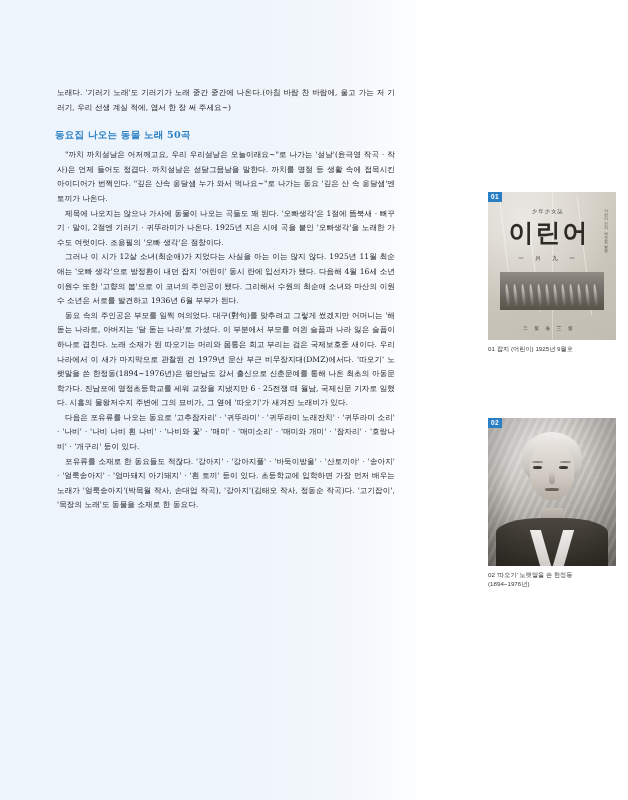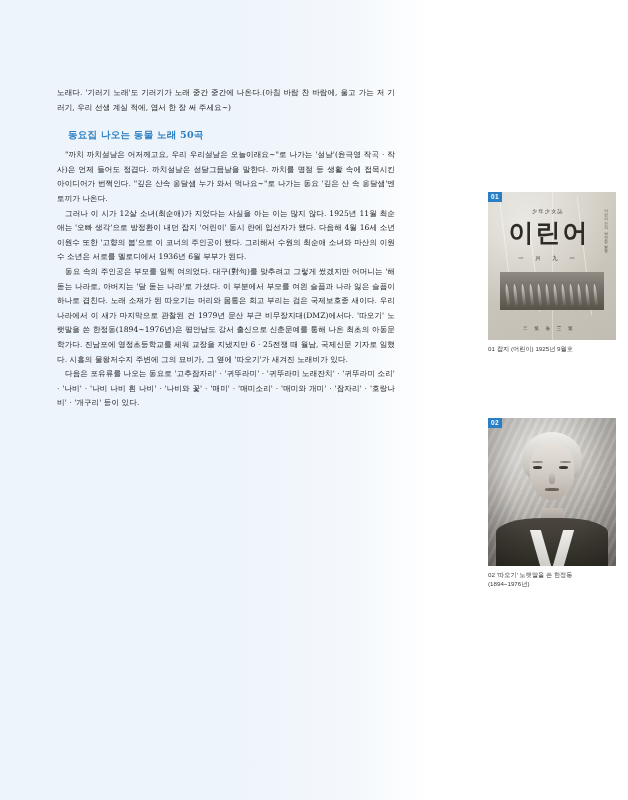--- a/index.html
+++ b/index.html
@@ -46,21 +46,21 @@
     margin: 0 0 0 14px;
     letter-spacing: 0.05px;
   }
   .para.indent { text-indent: 8px; }
   .para + .para { margin-top: 0px; }
 
   .section-head {
     font-size: 9.6px;
     font-weight: bold;
     color: #2a7fc4;
-    margin: 13px 0 6px 25px;
+    margin: 13px 0 6px 12px;
     letter-spacing: 0.2px;
     line-height: 14px;
   }
 
   
   .figure {
     position: absolute;
     width: 128px;
   }
   .fig1 { left: 488px; top: 192px; }
@@ -280,23 +280,25 @@
   <div class="tint-band"></div>
   <div class="tint-right"></div>
 
   <div class="text-col">
 
     <p class="para">노래다. '기러기 노래'도 기러기가 노래 중간 중간에 나온다.(아침 바람 찬 바람에, 울고 가는 저 기러기, 우리 선생 계실 적에, 엽서 한 장 써 주세요~)</p>
 
     <h2 class="section-head">동요집 나오는 동물 노래 50곡</h2>
 
     <p class="para indent">"까치 까치설날은 어저께고요, 우리 우리설날은 오늘이래요~"로 나가는 '설날'(윤극영 작곡 · 작사)은 언제 들어도 정겹다. 까치설날은 섣달그믐날을 말한다. 까치를 명절 등 생활 속에 접목시킨 아이디어가 번쩍인다. "깊은 산속 옹달샘 누가 와서 먹나요~"로 나가는 동요 '깊은 산 속 옹달샘'엔 토끼가 나온다.</p>
-    <p class="para indent">그러나 이 시가 12살 소녀(최순애)가 지었다는 사실을 아는 이는 많지 않다. 1925년 11월 최순애는 '오빠 생각'으로 방정환이 내던 잡지 '어린이' 동시 란에 입선자가 됐다. 다음해 4월 16세 소년 이원수 또한 '고향의 봄'으로 이 코너의 주인공이 됐다. 그리해서 수원의 최순애 소녀와 마산의 이원수 소년은 서로를 멜로디에서 1936년 6월 부부가 된다.</p>
+    <p class="para indent">제목에 나오지는 않으나 가사에 동물이 나오는 곡들도 꽤 된다. '오빠생각'은 1절에 뜸북새 · 뻐꾸기 · 말이, 2절엔 기러기 · 귀뚜라미가 나온다. 1925년 지은 시에 곡을 붙인 '오빠생각'을 노래한 가수도 여럿이다. 조용필의 '오빠 생각'은 절창이다.</p>
+    <p class="para indent">그러나 이 시가 12살 소녀(최순애)가 지었다는 사실을 아는 이는 많지 않다. 1925년 11월 최순애는 '오빠 생각'으로 방정환이 내던 잡지 '어린이' 동시 란에 입선자가 됐다. 다음해 4월 16세 소년 이원수 또한 '고향의 봄'으로 이 코너의 주인공이 됐다. 그리해서 수원의 최순애 소녀와 마산의 이원수 소년은 서로를 발견하고 1936년 6월 부부가 된다.</p>
     <p class="para indent">동요 속의 주인공은 부모를 일찍 여의었다. 대구(對句)를 맞추려고 그렇게 썼겠지만 어머니는 '해 돋는 나라로, 아버지는 '달 돋는 나라'로 가셨다. 이 부분에서 부모를 여읜 슬픔과 나라 잃은 슬픔이 하나로 겹친다. 노래 소재가 된 따오기는 머리와 몸통은 희고 부리는 검은 국제보호종 새이다. 우리나라에서 이 새가 마지막으로 관찰된 건 1979년 문산 부근 비무장지대(DMZ)에서다. '따오기' 노랫말을 쓴 한정동(1894~1976년)은 평안남도 강서 출신으로 신춘문예를 통해 나온 최초의 아동문학가다. 진남포에 영정초등학교를 세워 교장을 지냈지만 6 · 25전쟁 때 월남, 국제신문 기자로 일했다. 시흥의 물왕저수지 주변에 그의 묘비가, 그 옆에 '따오기'가 새겨진 노래비가 있다.</p>
     <p class="para indent">다음은 포유류를 나오는 동요로 '고추잠자리' · '귀뚜라미' · '귀뚜라미 노래잔치' · '귀뚜라미 소리' · '나비' · '나비 나비 흰 나비' · '나비와 꽃' · '매미' · '매미소리' · '매미와 개미' · '잠자리' · '호랑나비' · '개구리' 등이 있다.</p>
+    <p class="para indent">포유류를 소재로 한 동요들도 적잖다. '강아지' · '강아지풀' · '바둑이방울' · '산토끼야' · '송아지' · '얼룩송아지' · '엄마돼지 아기돼지' · '흰 토끼' 등이 있다. 초등학교에 입학하면 가장 먼저 배우는 노래가 '얼룩송아지'(박목월 작사, 손대업 작곡), '강아지'(김태오 작사, 정동순 작곡)다. '고기잡이', '목장의 노래'도 동물을 소재로 한 동요다.</p>
 
   </div>
 
   <div class="figure fig1">
     <div class="photo-frame photo-1">
       <span class="fig-badge">01</span>
 
       <div class="cover">
         <div class="cover-fold"></div>
         <div class="cover-scratch" style="left:18px;top:8px;width:1px;height:110px;"></div>

